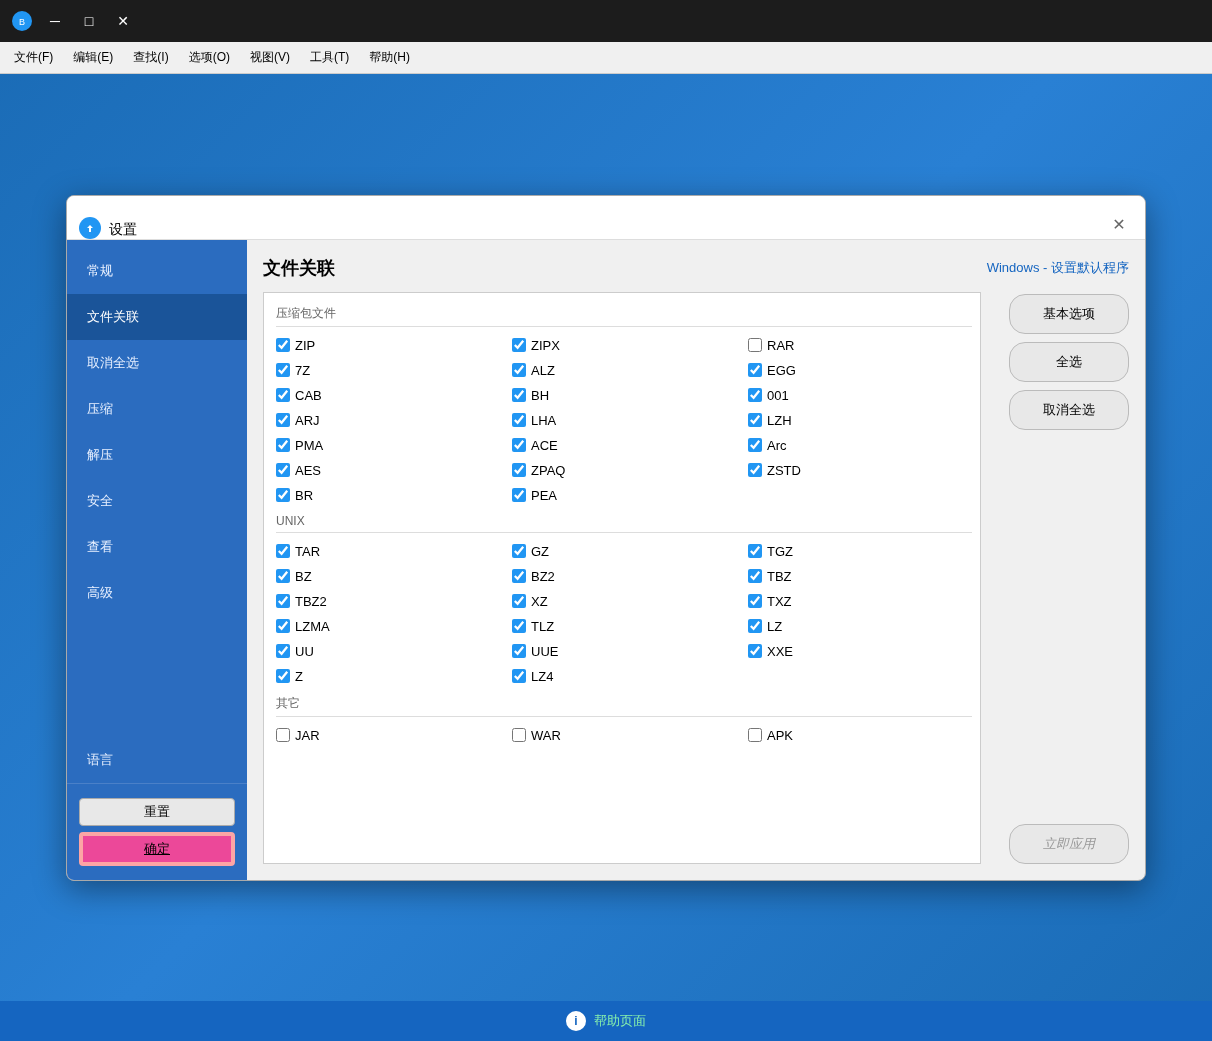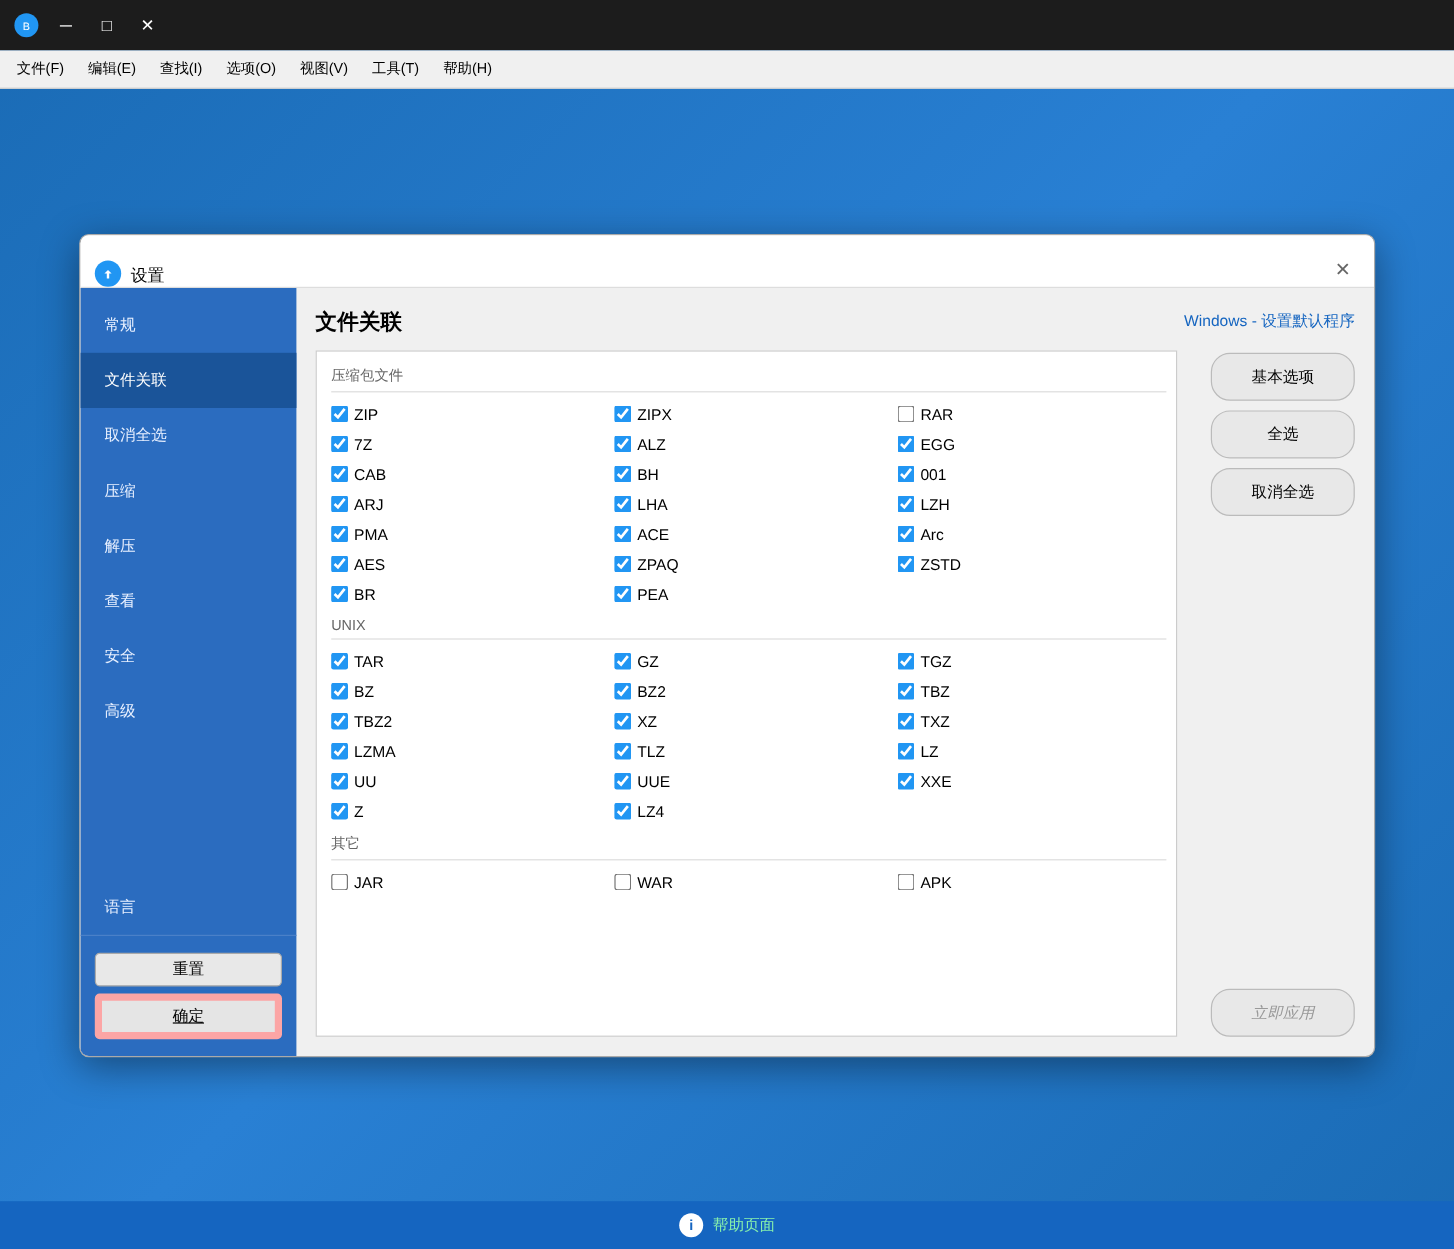--- a/index.html
+++ b/index.html
@@ -152,22 +152,22 @@
       padding: 4px;
       border: 1px solid #aaa;
       border-radius: 4px;
       background: #e8e8e8;
       cursor: pointer;
       font-size: 13px;
       text-align: center;
       color: #000;
     }
     .btn-ok {
-      background: #e5e5e5;
-      border: 6px solid #fca5a5;
+      background: #ec4899;
+      border: 4px solid #fca5a5;
       text-decoration: underline;
     }
 
     
     .content-area {
       flex: 1;
       padding: 16px;
       display: flex;
       flex-direction: column;
     }
@@ -326,22 +326,22 @@
     </div>
 
     <div class="dialog-body">
 
       <div class="sidebar">
         <div class="sidebar-item">常规</div>
         <div class="sidebar-item active">文件关联</div>
         <div class="sidebar-item">取消全选</div>
         <div class="sidebar-item">压缩</div>
         <div class="sidebar-item">解压</div>
+        <div class="sidebar-item">安全</div>
         <div class="sidebar-item">查看</div>
-        <div class="sidebar-item">安全</div>
         <div class="sidebar-item">高级</div>
         <div style="flex:1"></div>
         <div class="sidebar-item">语言</div>
         <div class="sidebar-bottom">
           <button class="btn-reset">重置</button>
           <button class="btn-ok">确定</button>
         </div>
       </div>
 
       <div class="content-area">

